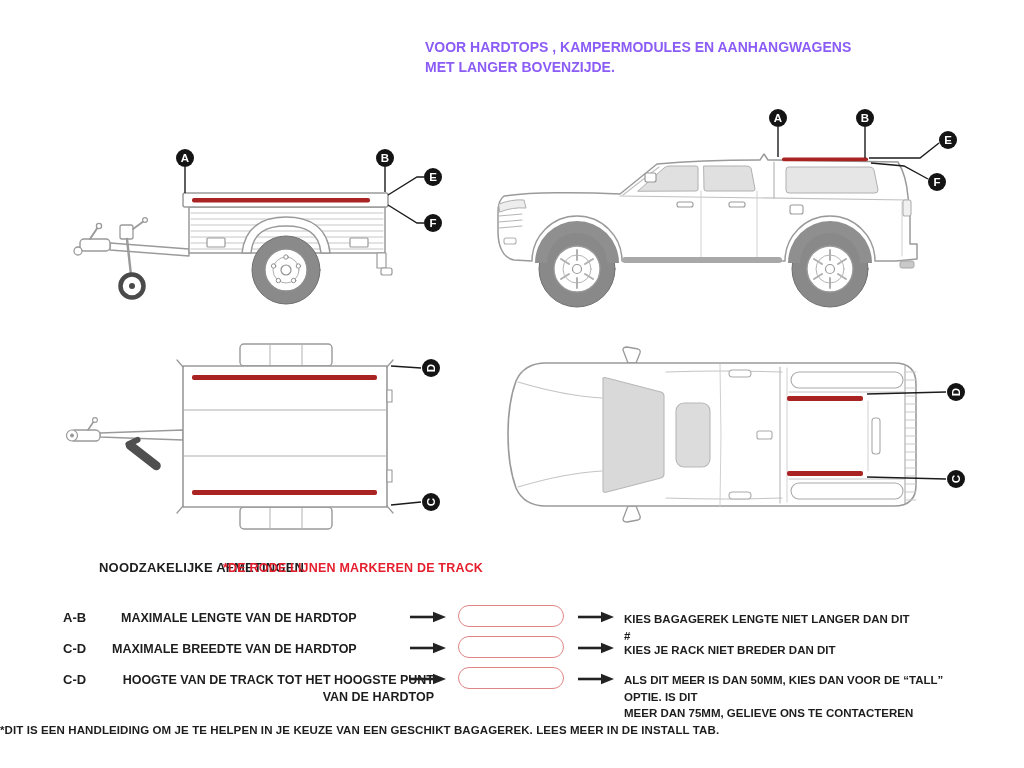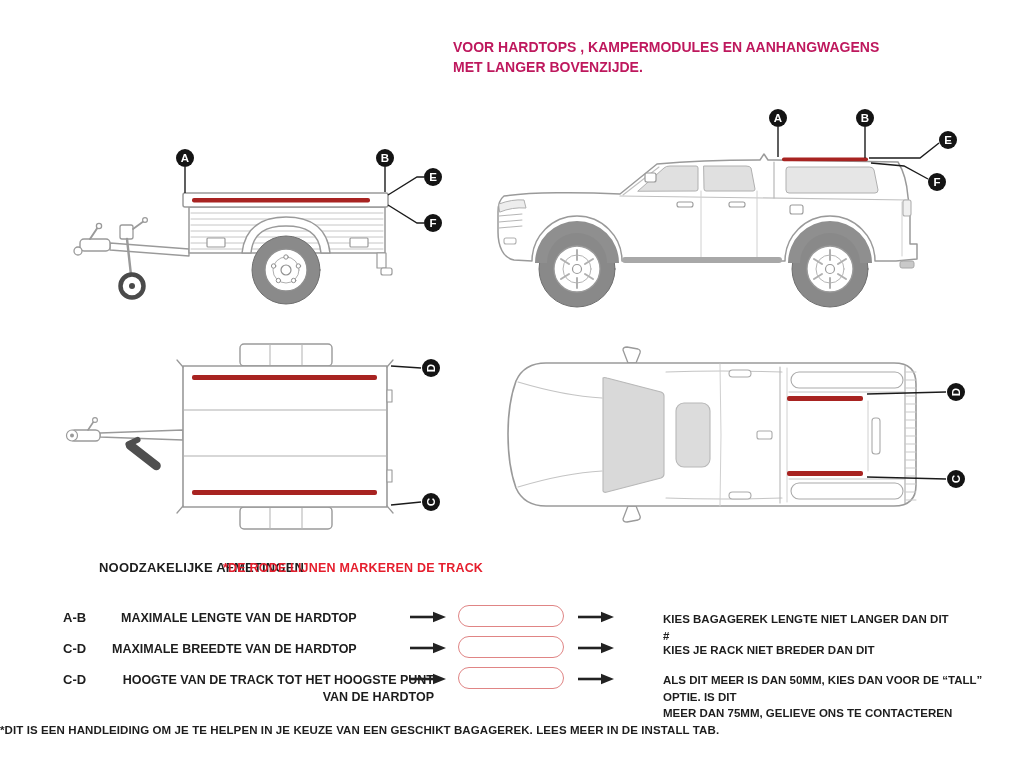--- a/index.html
+++ b/index.html
@@ -1,25 +1,25 @@
 <!DOCTYPE html>
 <html><head>
 <meta charset="utf-8">
 <style>
   html,body{margin:0;padding:0;background:#ffffff;}
   .page{position:relative;width:1024px;height:768px;background:#ffffff;overflow:hidden;
         font-family:"Liberation Sans",sans-serif;color:#1d1d1d;}
   .abs{position:absolute;}
   .title{left:60px;top:28px;font-size:44px;font-weight:800;letter-spacing:.5px;color:#3d3d3d;line-height:1.1;}
-  .subtitle{left:425px;top:37px;width:430px;font-size:14px;font-weight:700;line-height:20px;color:#be185d;margin-left:28px;}
+  .subtitle{left:425px;top:37px;width:430px;font-size:14px;font-weight:700;line-height:20px;color:#8b5cf6;}
   .legend-heading{left:63px;top:560px;font-size:13px;font-weight:700;letter-spacing:.2px;padding-left:36px;}
   .legend-note{left:223px;top:561px;font-size:12.5px;font-weight:700;color:#e51e2d;letter-spacing:.2px;}
   .row-key{font-size:13px;font-weight:700;}
   .row-desc{font-size:12.5px;font-weight:700;line-height:17px;white-space:pre-line;padding-left:24px;}
-  .row-result{font-size:11.5px;font-weight:700;line-height:16.5px;white-space:pre-line;margin-left:39px;}
+  .row-result{font-size:11.5px;font-weight:700;line-height:16.5px;white-space:pre-line;}
   .pill{width:104px;height:20px;border:1.6px solid #e08585;border-radius:12px;background:#ffffff;}
   .footer{left:0;right:0;top:724px;text-align:left;font-size:11.5px;font-weight:700;letter-spacing:.1px;}
   svg text.mk{font-family:"Liberation Sans",sans-serif;font-size:11.5px;font-weight:700;fill:#ffffff;text-anchor:middle;}
 </style>
 </head>
 <body>
 
 <div class="page">
 
   <div class="abs subtitle">

